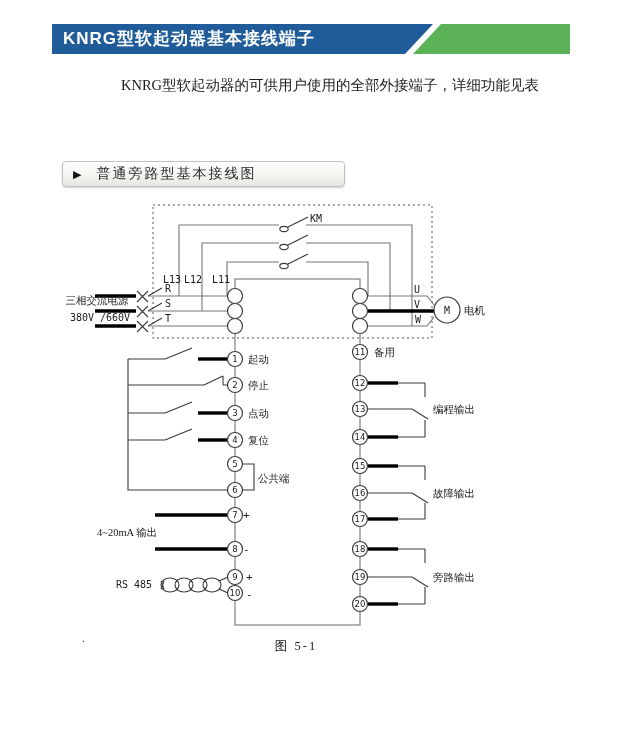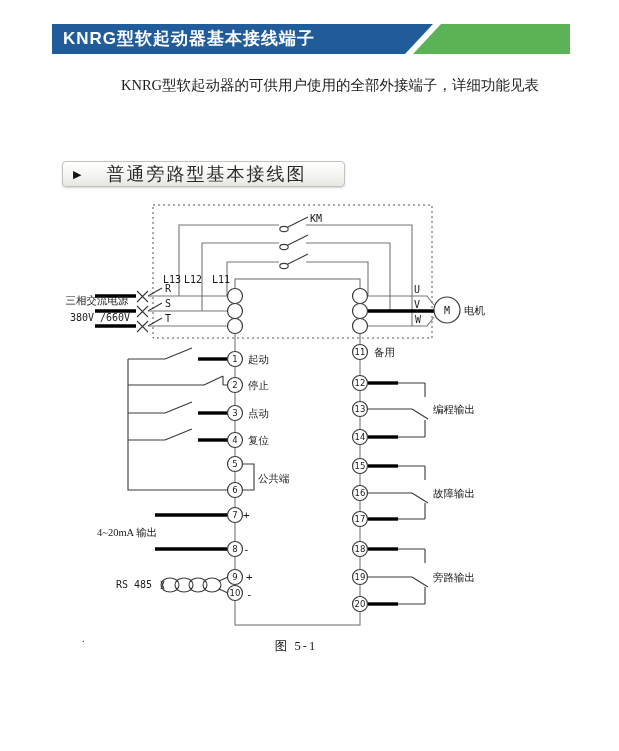--- a/index.html
+++ b/index.html
@@ -14,21 +14,21 @@
   .intro{position:absolute;left:62px;top:72px;width:490px;font-size:14.5px;
     line-height:26px;color:#1c1c1c;z-index:2;margin-left:32px;}
   .intro .l1{text-indent:27px;}
   
   .section{position:absolute;left:62px;top:161px;width:281px;height:24px;z-index:2;
     border:1px solid #c3c3bd;border-radius:4px;
     background:linear-gradient(#ffffff,#f4f4f1 55%,#e6e6e2);
     box-shadow:0 1px 2px rgba(0,0,0,0.18);display:flex;align-items:center;}
   .section .tri{font-family:"DejaVu Sans",sans-serif;font-size:11px;color:#111;
     margin-left:10px;line-height:1;}
-  .section .txt{font-size:18px;color:#2a2a2a;margin-left:25px;letter-spacing:2px;}
+  .section .txt{font-size:14px;color:#2a2a2a;margin-left:15px;letter-spacing:2px;}
   
   text{fill:#1a1a1a;}
   .cn{font:10.5px "Liberation Serif","DejaVu Serif",serif;}
   .lat{font:10px "DejaVu Sans Mono","Liberation Mono",monospace;}
   .num{font:8.5px "DejaVu Sans",sans-serif;text-anchor:middle;}
   .sign{font:11px "DejaVu Sans Mono",monospace;}
   .cap{font:12.5px "Liberation Serif",serif;text-anchor:middle;letter-spacing:2px;}
   .wire{stroke:#767676;fill:none;stroke-width:1.1;}
   .dark{stroke:#3a3a3a;}
   .thick{stroke:#000;stroke-width:3.4;fill:none;}

